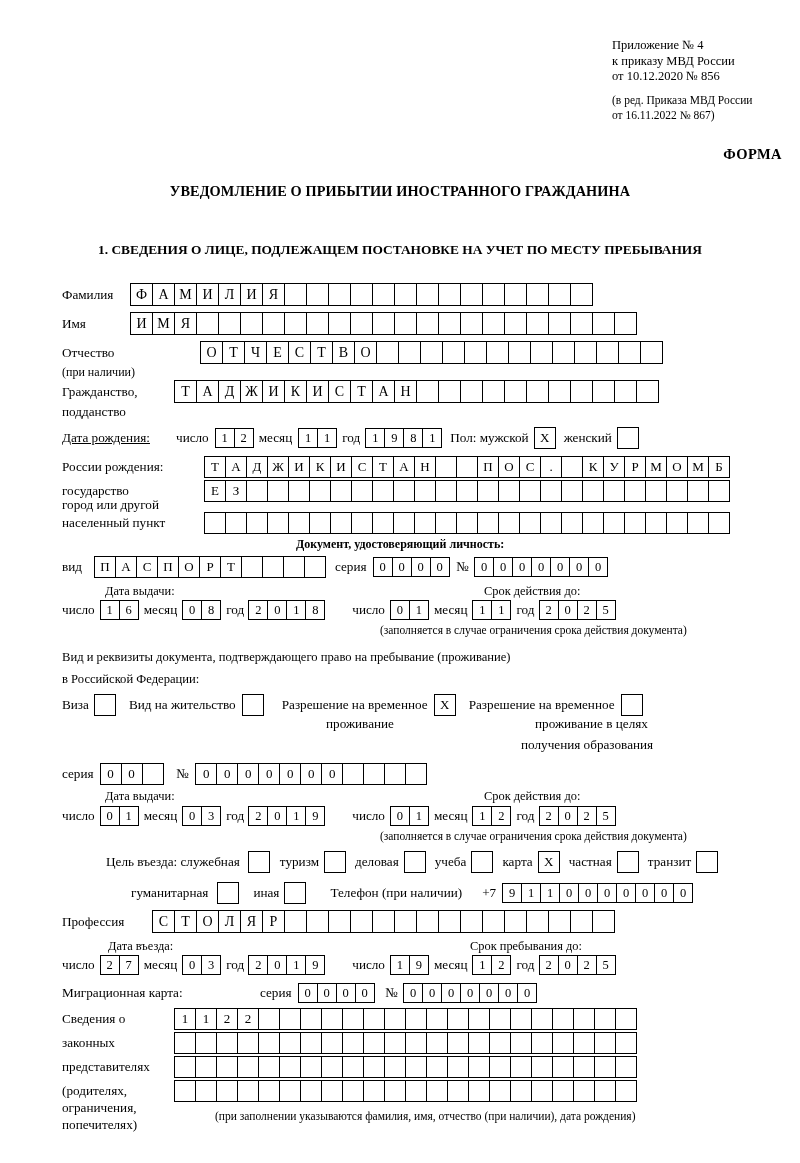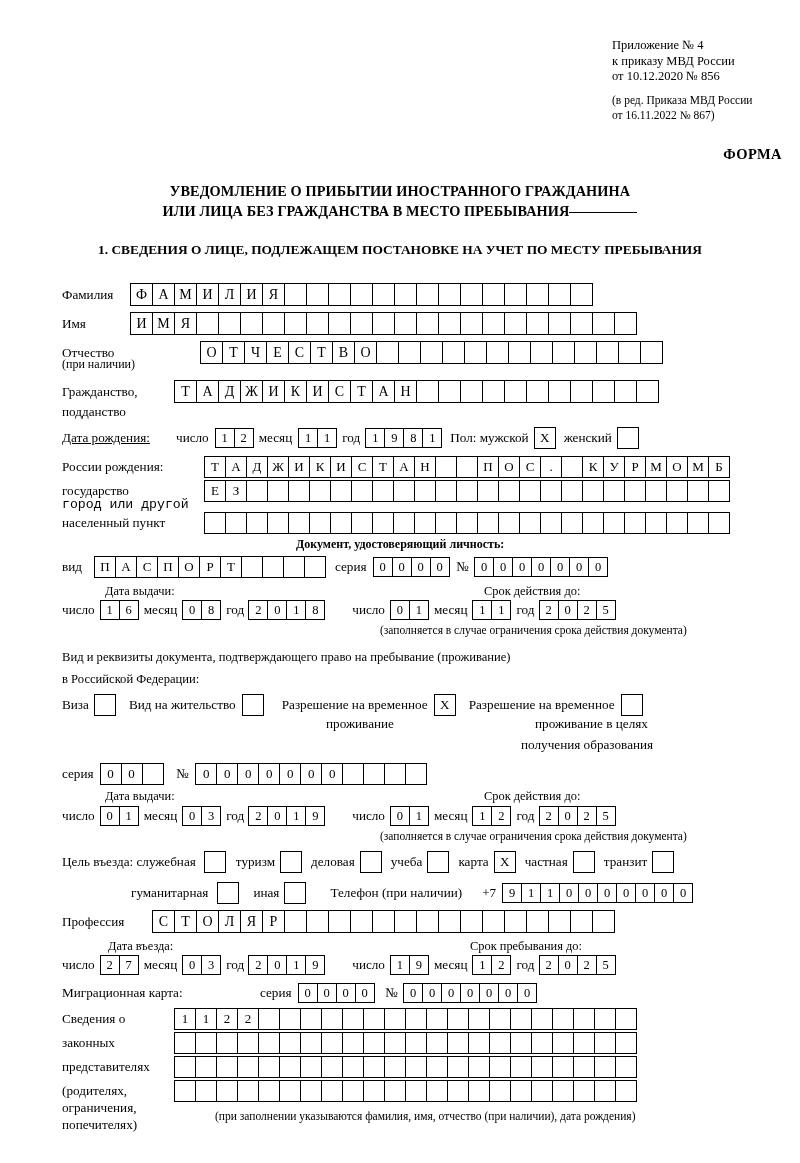--- a/index.html
+++ b/index.html
@@ -104,21 +104,20 @@
     <div>от 10.12.2020 № 856</div>
     <div class="gap"></div>
     <div class="small">(в ред. Приказа МВД России</div>
     <div class="small">от 16.11.2022 № 867)</div>
   </div>
 
   <div class="forma">ФОРМА</div>
 
   <div class="title">
     <div>УВЕДОМЛЕНИЕ О ПРИБЫТИИ ИНОСТРАННОГО ГРАЖДАНИНА</div>
-    <div><span>ИЛИ ЛИЦА БЕЗ ГРАЖДАНСТВА В МЕСТО ПРЕБЫВАНИЯ</span><span class="ul"></span></div>
   </div>
 
   <div class="section1">1. СВЕДЕНИЯ О ЛИЦЕ, ПОДЛЕЖАЩЕМ ПОСТАНОВКЕ НА УЧЕТ ПО МЕСТУ ПРЕБЫВАНИЯ</div>
 
   <div class="row" style="top:283px; left:62px;">
     <span class="lbl" style="width:68px;">Фамилия</span>
     <span class="boxes" id="b-surname">
         <span class="bx">Ф</span>
         <span class="bx">А</span>
         <span class="bx">М</span>
@@ -191,21 +190,21 @@
         <span class="bx"></span>
         <span class="bx"></span>
         <span class="bx"></span>
         <span class="bx"></span>
         <span class="bx"></span>
         <span class="bx"></span>
         <span class="bx"></span>
         <span class="bx"></span>
       </span>
   </div>
-  <div class="row" style="top:357px; left:62px;">
+  <div class="row" style="top:365px; left:62px;">
     <span class="lbl sm">(при наличии)</span>
   </div>
 
   <div class="row" style="top:380px; left:62px;">
     <span class="lbl" style="width:112px;">Гражданство,</span>
     <span class="boxes" id="b-citz">
         <span class="bx">Т</span>
         <span class="bx">А</span>
         <span class="bx">Д</span>
         <span class="bx">Ж</span>
@@ -312,21 +311,21 @@
         <span class="bx w20" style="width: 22px; height: 22px; font-size: 13px;"></span>
         <span class="bx w20" style="width: 22px; height: 22px; font-size: 13px;"></span>
         <span class="bx w20" style="width: 22px; height: 22px; font-size: 13px;"></span>
         <span class="bx w20" style="width: 22px; height: 22px; font-size: 13px;"></span>
         <span class="bx w20" style="width: 22px; height: 22px; font-size: 13px;"></span>
         <span class="bx w20" style="width: 22px; height: 22px; font-size: 13px;"></span>
         <span class="bx w20" style="width: 22px; height: 22px; font-size: 13px;"></span>
       </span>
   </div>
   <div class="row" style="top:497px; left:62px;">
-    <span class="lbl" style="width:142px;font-family:Liberation Mono, monospace;">город или другой</span>
+    <span class="lbl" style="width:142px;">город или другой</span>
   </div>
   <div class="row" style="top:512px; left:62px;">
     <span class="lbl" style="width:142px;">населенный пункт</span>
     <span class="boxes" id="b-bp3">
         <span class="bx w20" style="width: 22px; height: 22px; font-size: 13px;"></span>
         <span class="bx w20" style="width: 22px; height: 22px; font-size: 13px;"></span>
         <span class="bx w20" style="width: 22px; height: 22px; font-size: 13px;"></span>
         <span class="bx w20" style="width: 22px; height: 22px; font-size: 13px;"></span>
         <span class="bx w20" style="width: 22px; height: 22px; font-size: 13px;"></span>
         <span class="bx w20" style="width: 22px; height: 22px; font-size: 13px;"></span>
@@ -530,21 +529,21 @@
         <span class="bx w20" style="width: 20px; height: 20px; font-size: 12.5px;">2</span>
         <span class="bx w20" style="width: 20px; height: 20px; font-size: 12.5px;">5</span>
       </span>
   </div>
 
   <div class="row" style="top:830px; left:380px;">
     <span class="note">(заполняется в случае ограничения срока действия документа)</span>
   </div>
 
   <div class="row" style="top:851px; left:62px;">
-    <span class="lbl" style="margin-right:8px;">Цель въезда: служебная</span>
+    <span class="lbl" style="margin-right:8px;margin-left:44px;">Цель въезда: служебная</span>
     <span class="single big"></span>
     <span class="lbl" style="margin:0 5px 0 10px;">туризм</span>
     <span class="single big"></span>
     <span class="lbl" style="margin:0 5px 0 9px;">деловая</span>
     <span class="single big"></span>
     <span class="lbl" style="margin:0 5px 0 9px;">учеба</span>
     <span class="single big"></span>
     <span class="lbl" style="margin:0 5px 0 9px;">карта</span>
     <span class="single big">X</span>
     <span class="lbl" style="margin:0 5px 0 9px;">частная</span>

